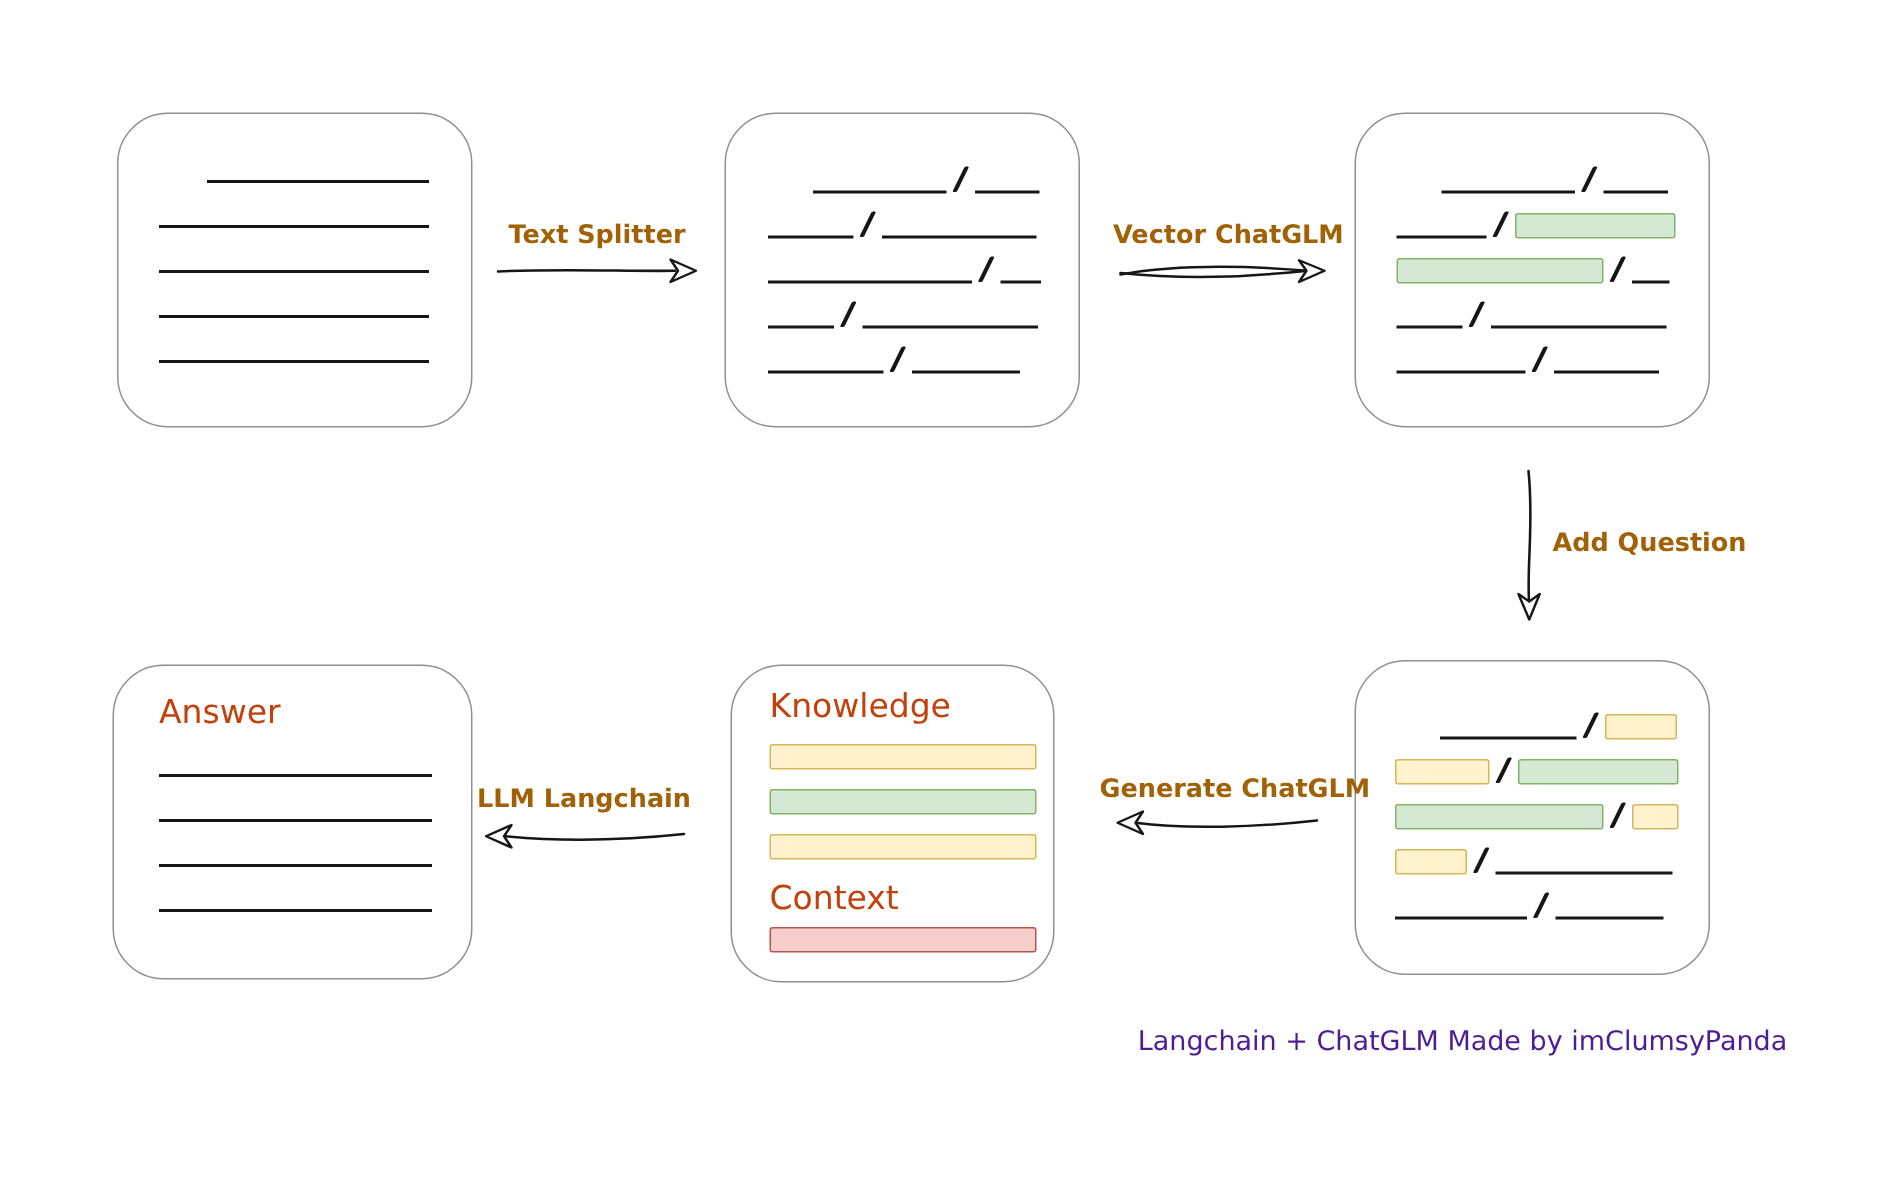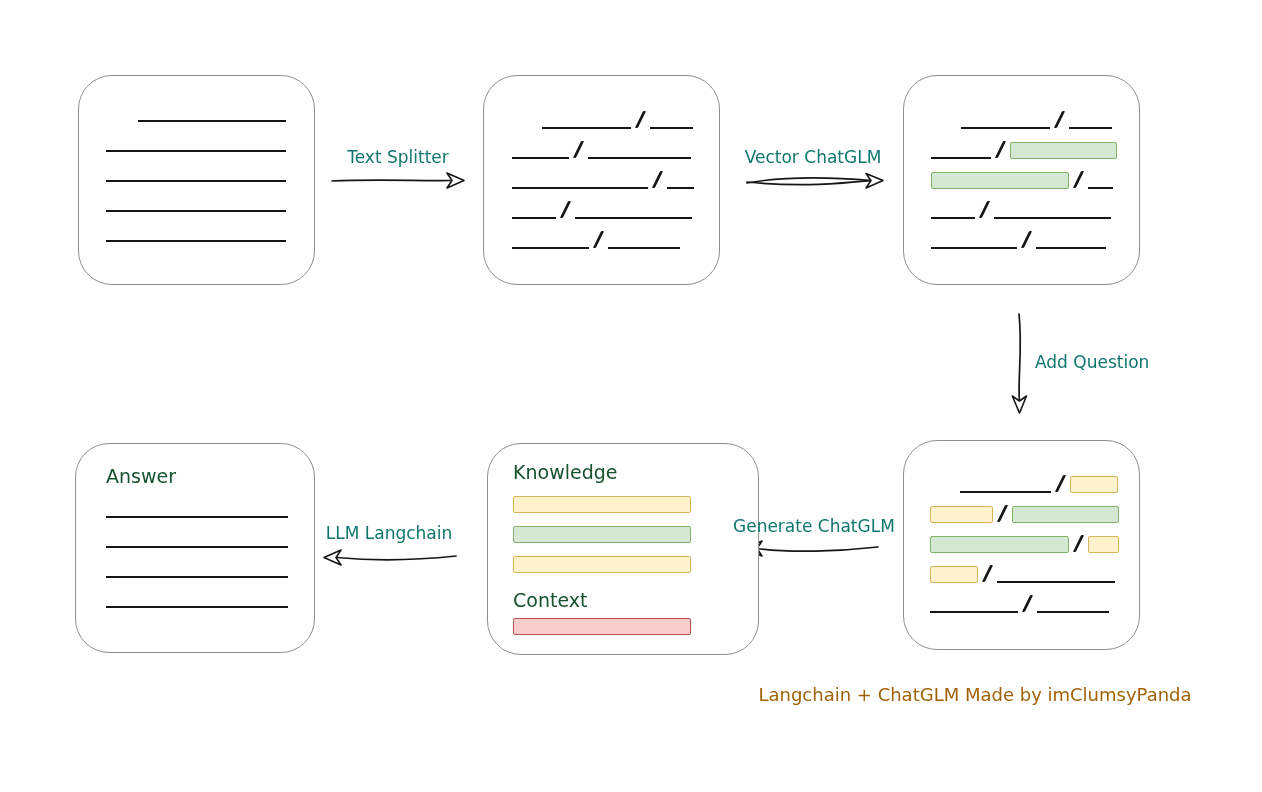--- a/index.html
+++ b/index.html
@@ -14,33 +14,33 @@
 
   .box { position: absolute; background: #ffffff; border: 1.6px solid #909090; border-radius: 34px; }
 
   .rows { }
   .row { display: flex; align-items: flex-end; height: 30px; }
   .seg-gap  { height: 1px; }
   .seg-line { height: 0; border-bottom: 2px solid #161616; }
   .seg-slash{ width: 3px; height: 17px; background: #161616; transform: skewX(-26deg); margin: 0 8px 1px 8px; border-radius: 1px; flex: 0 0 auto; }
   .seg-rect { height: 17px; border: 1.6px solid; border-radius: 2px; }
 
-  .heading { font-size: 19px; line-height: 24px; color: #14532d; }
+  .heading { font-size: 22px; line-height: 24px; color: #c2410c; }
   .prompt-inner { padding: 16px 0 0 25px; }
   .bar { width: 178px; height: 17px; border: 1.6px solid; border-radius: 2px; }
   .kbars .bar:first-child { margin-top: 12px; }
   .kbars .bar + .bar { margin-top: 13px; }
   .question-heading { margin-top: 15px; }
   .qbars .bar:first-child { margin-top: 6px; }
 
   .answer-inner { padding: 20px 0 0 30px; }
   .aline { width: 182px; height: 30px; border-bottom: 2px solid #161616; }
 
-  .arrow-label { position: absolute; font-size: 17px; line-height: 20px; color: #0f766e; white-space: nowrap; text-align: center; }
-  .caption { position: absolute; left: 690px; top: 684px; width: 570px; text-align: center; font-size: 18px; color: #a16207; white-space: nowrap; }
+  .arrow-label { position: absolute; font-size: 17px; line-height: 20px; color: #a16207; white-space: nowrap; text-align: center; font-weight: bold; }
+  .caption { position: absolute; left: 690px; top: 684px; width: 570px; text-align: center; font-size: 18px; color: #4c1d95; white-space: nowrap; }
 </style>
 </head>
 <body>
 
 <div class="canvas">
 
   <svg class="arrow-layer" viewBox="0 0 1262 792">
     <g>
       <path class="astroke" d="M332 181 C372 179 420 181 450 180.5"></path>
       <path class="ahead" d="M447 173 L464 180.5 L447 188 L452 180.5 Z"></path>
@@ -152,21 +152,21 @@
       <div class="heading">Answer</div>
       <div>
           <div class="aline"></div>
           <div class="aline"></div>
           <div class="aline"></div>
           <div class="aline"></div>
         </div>
     </div>
   </div>
 
-  <div class="box" style="left:487px; top:443px; width:272px; height:212px;">
+  <div class="box" style="left:487px; top:443px; width:216px; height:212px;">
     <div class="prompt-inner">
       <div class="heading">Knowledge</div>
       <div class="kbars">
           <div class="bar" style="background: rgb(255, 242, 204); border-color: rgb(214, 182, 86);"></div>
           <div class="bar" style="background: rgb(213, 232, 212); border-color: rgb(130, 179, 102);"></div>
           <div class="bar" style="background: rgb(255, 242, 204); border-color: rgb(214, 182, 86);"></div>
         </div>
       <div class="heading question-heading">Context</div>
       <div class="qbars">
           <div class="bar" style="background: rgb(248, 206, 204); border-color: rgb(184, 84, 80);"></div>

